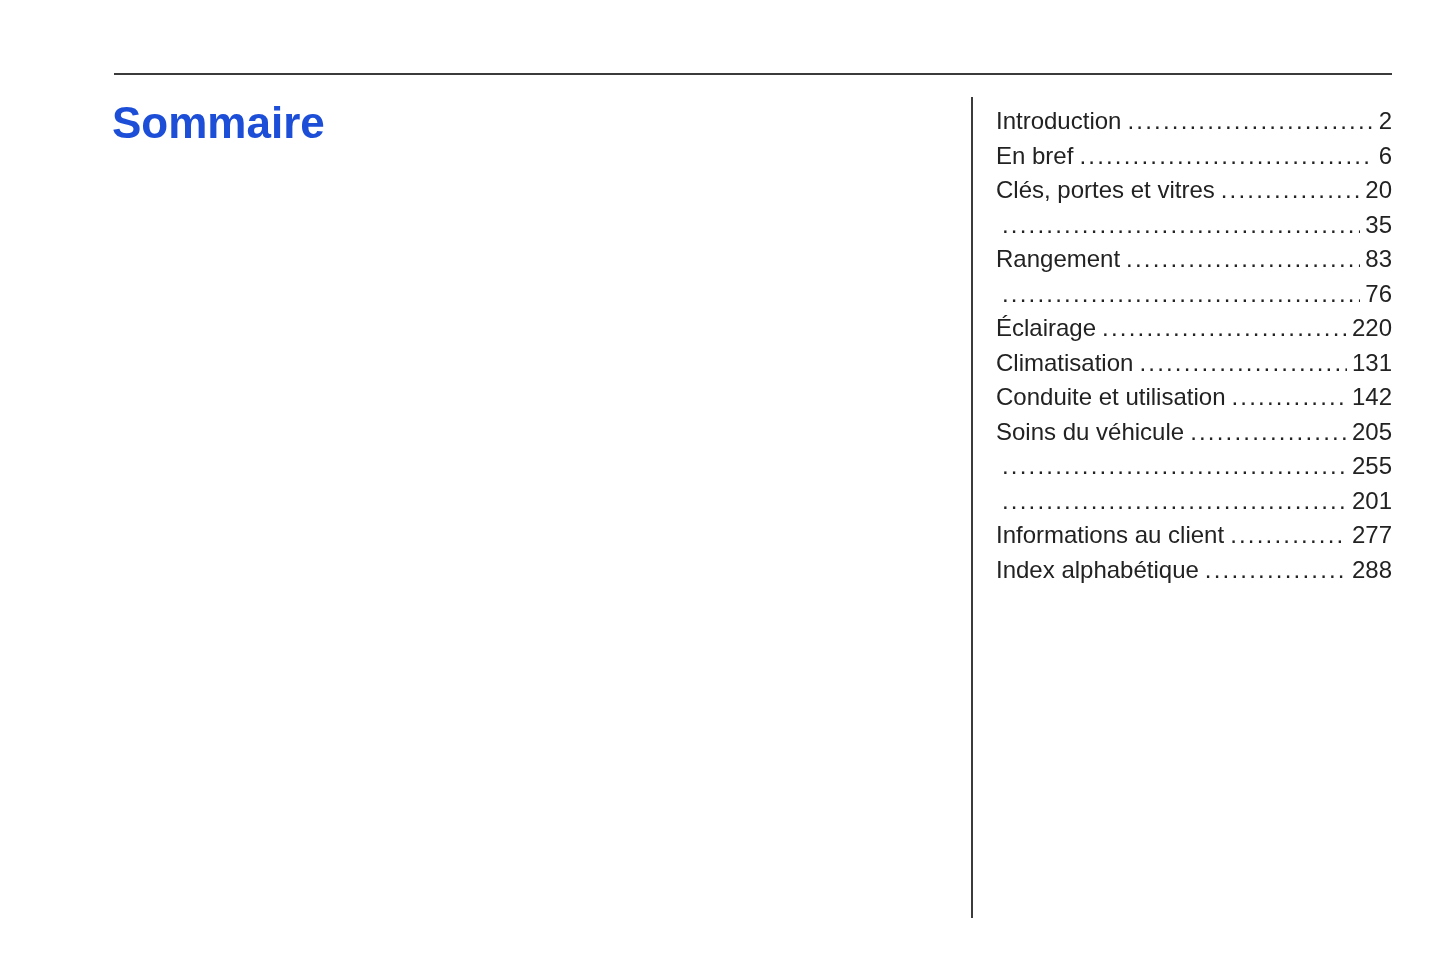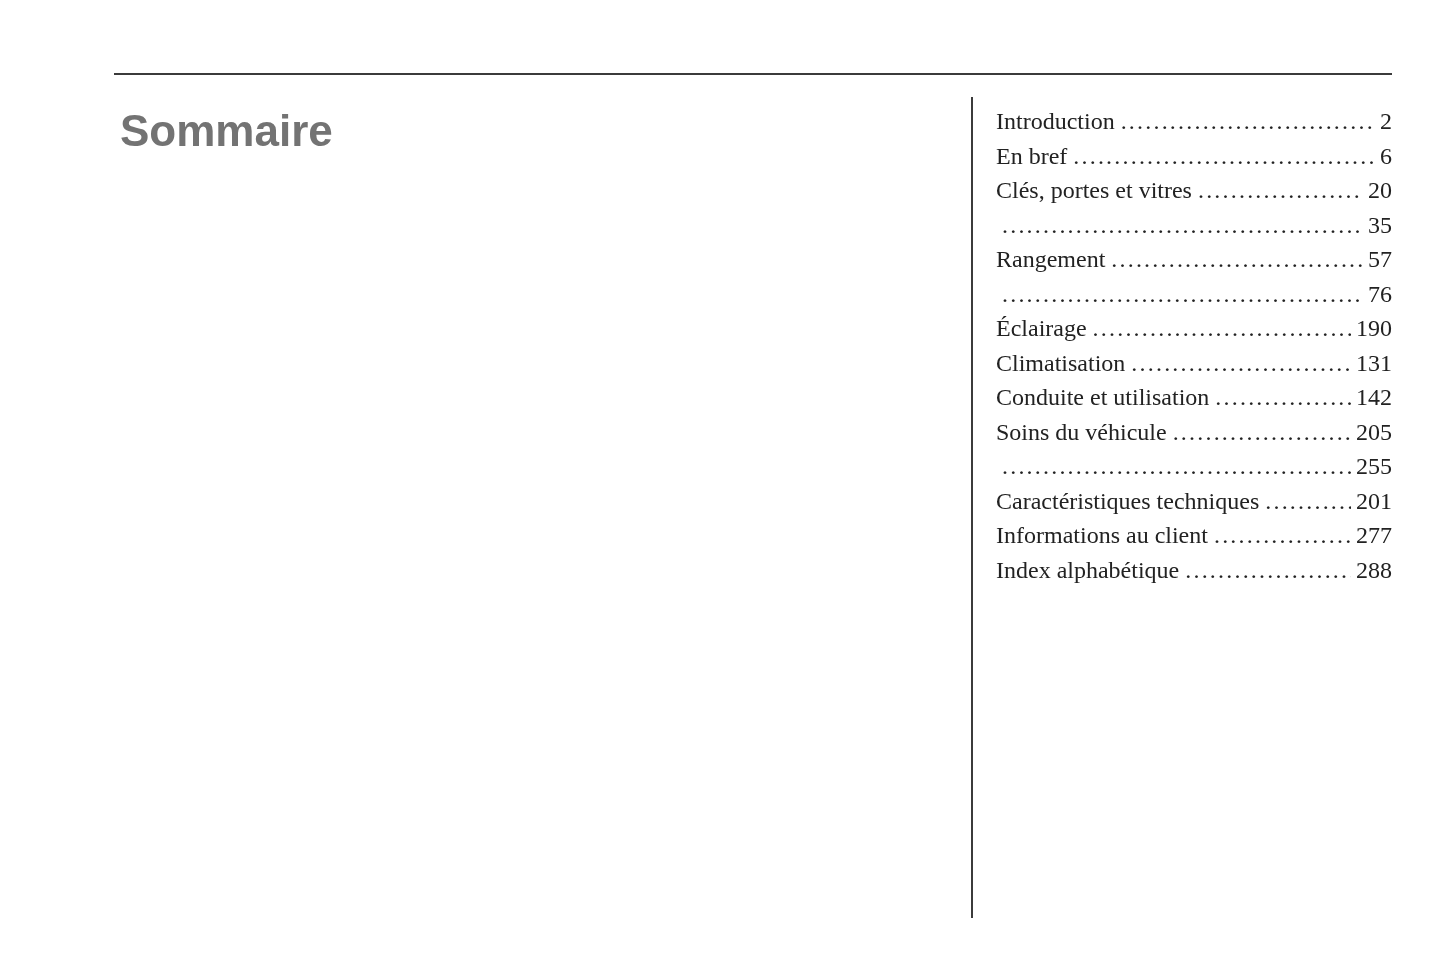--- a/index.html
+++ b/index.html
@@ -20,25 +20,25 @@
     left: 114px;
     top: 73px;
     width: 1278px;
     height: 2px;
     background: #3b3b3b;
   }
   .page-title {
     position: absolute;
     left: 112px;
     top: 98px;
-    margin: 8px;
+    margin: 0;
     font-size: 44px;
     font-weight: bold;
     letter-spacing: 0px;
-    color: #737373;
+    color: #1d4ed8;
   }
   .v-divider {
     position: absolute;
     left: 971px;
     top: 97px;
     width: 2px;
     height: 821px;
     background: #3b3b3b;
   }
   .toc {
@@ -47,21 +47,20 @@
     top: 104px;
     width: 396px;
   }
   .toc-row {
     display: flex;
     align-items: baseline;
     font-size: 24px;
     line-height: 34.5px;
     color: #222222;
     white-space: nowrap;
-    font-family: Liberation Serif, serif;
   }
   .toc-label {
     flex: 0 0 auto;
   }
   .toc-dots {
     flex: 1 1 auto;
     overflow: hidden;
     white-space: nowrap;
     margin: 0 5px 0 6px;
     letter-spacing: 2.2px;
@@ -101,32 +100,32 @@
   </div>
 
   <div class="toc-row">
     <span class="toc-dots">................................................................................</span>
     <span class="toc-page">35</span>
   </div>
 
   <div class="toc-row">
     <span class="toc-label">Rangement</span>
     <span class="toc-dots">................................................................................</span>
-    <span class="toc-page">57</span>
+    <span class="toc-page">83</span>
   </div>
 
   <div class="toc-row">
     <span class="toc-dots">................................................................................</span>
     <span class="toc-page">76</span>
   </div>
 
   <div class="toc-row">
     <span class="toc-label">Éclairage</span>
     <span class="toc-dots">................................................................................</span>
-    <span class="toc-page">190</span>
+    <span class="toc-page">220</span>
   </div>
 
   <div class="toc-row">
     <span class="toc-label">Climatisation</span>
     <span class="toc-dots">................................................................................</span>
     <span class="toc-page">131</span>
   </div>
 
   <div class="toc-row">
     <span class="toc-label">Conduite et utilisation</span>
@@ -139,21 +138,20 @@
     <span class="toc-dots">................................................................................</span>
     <span class="toc-page">205</span>
   </div>
 
   <div class="toc-row">
     <span class="toc-dots">................................................................................</span>
     <span class="toc-page">255</span>
   </div>
 
   <div class="toc-row">
-    <span class="toc-label">Caractéristiques techniques</span>
     <span class="toc-dots">................................................................................</span>
     <span class="toc-page">201</span>
   </div>
 
   <div class="toc-row">
     <span class="toc-label">Informations au client</span>
     <span class="toc-dots">................................................................................</span>
     <span class="toc-page">277</span>
   </div>
 

